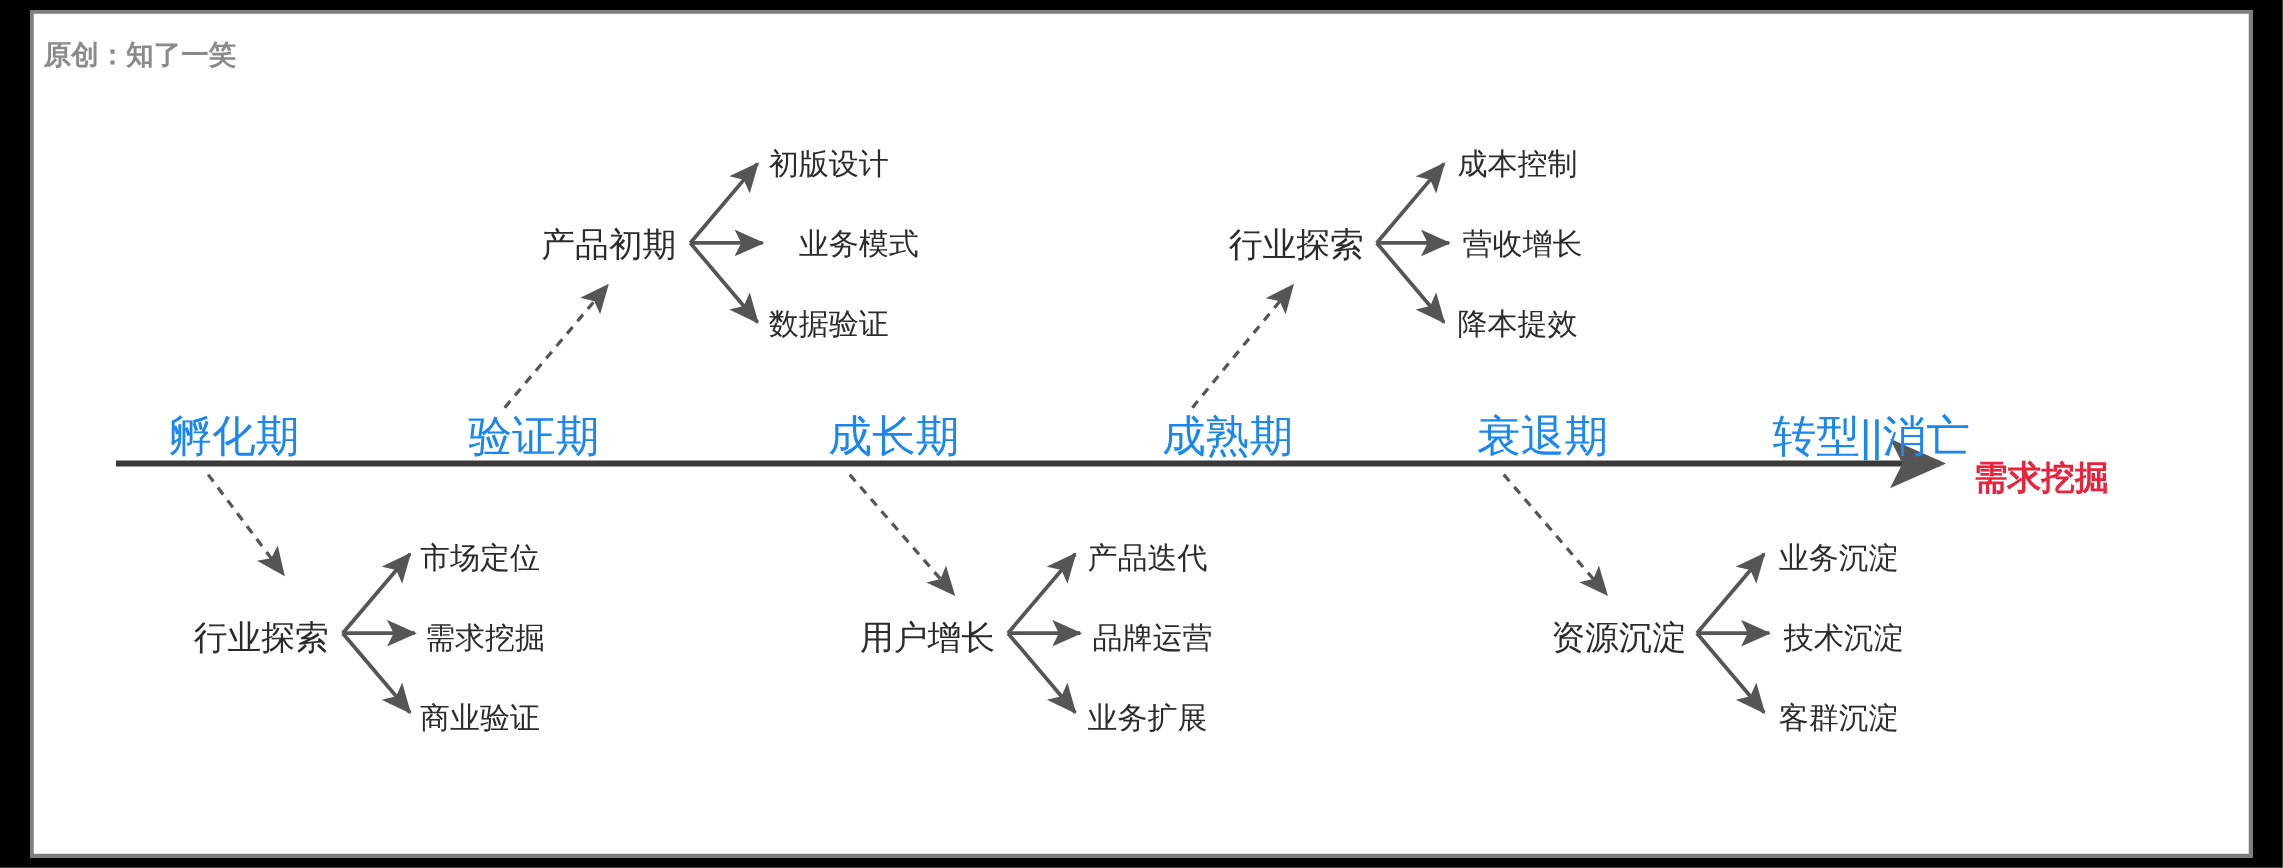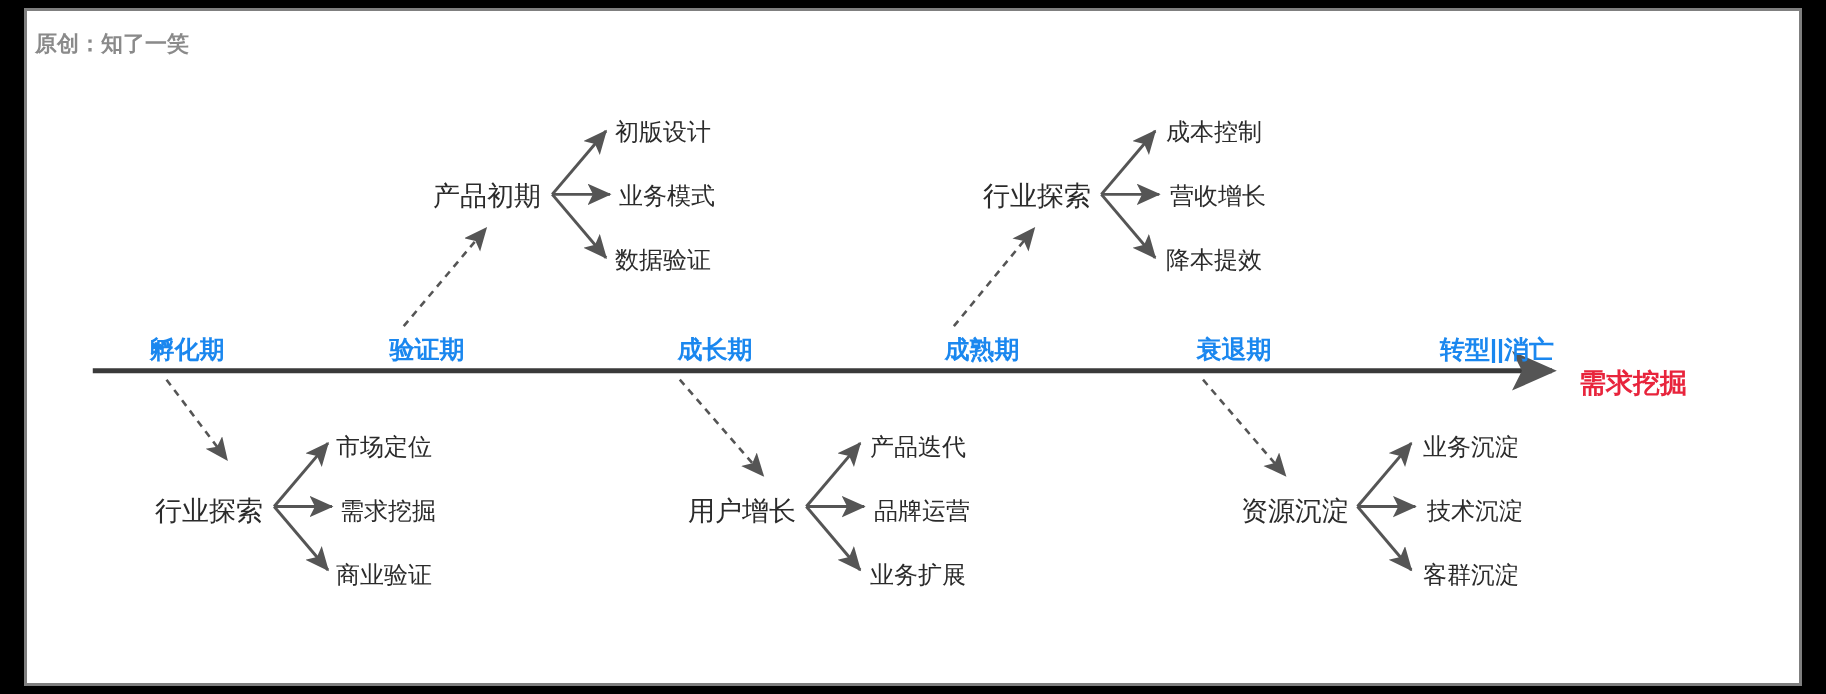--- a/index.html
+++ b/index.html
@@ -2,21 +2,21 @@
 <html><head>
 <meta charset="utf-8">
 <style>
   html,body{margin:0;padding:0;background:#000;}
   body{width:1826px;height:694px;font-family:"Liberation Sans","DejaVu Sans",sans-serif;}
   #canvas{position:absolute;left:24px;top:8px;width:1778px;height:678px;background:#ffffff;
           border:3px solid #7f7f7f;box-sizing:border-box;overflow:hidden;}
   #svg-layer{position:absolute;left:0;top:0;width:100%;height:100%;}
   .txt{position:absolute;white-space:nowrap;line-height:1;}
   .credit{color:#8a8a8a;font-size:22px;font-weight:bold;left:8px;top:22px;}
-  .phase{color:#1a87ef;font-size:25px;font-weight:bold;transform:translate(-50%,-50%);}
+  .phase{color:#1a87ef;font-size:35px;font-weight:normal;transform:translate(-50%,-50%);}
   .axis-end{color:#e8243c;font-size:27px;font-weight:bold;transform:translateY(-50%);}
   .node-main{color:#2b2b2b;font-size:27px;transform:translate(-50%,-50%);}
   .node-leaf{color:#2b2b2b;font-size:24px;transform:translateY(-50%);}
 </style>
 </head>
 <body>
 
 <div id="canvas">
 
   <div class="txt credit">原创：知了一笑</div>
@@ -78,21 +78,21 @@
   <div class="txt phase" style="left:400px;top:338px;">验证期</div>
   <div class="txt phase" style="left:688px;top:338px;">成长期</div>
   <div class="txt phase" style="left:955px;top:338px;">成熟期</div>
   <div class="txt phase" style="left:1207px;top:338px;">衰退期</div>
   <div class="txt phase" style="left:1470px;top:338px;">转型||消亡</div>
 
   <div class="txt axis-end" style="left:1552px;top:372px;">需求挖掘</div>
 
   <div class="txt node-main" style="left:460px;top:185px;">产品初期</div>
   <div class="txt node-leaf" style="left:588px;top:121px;">初版设计</div>
-  <div class="txt node-leaf" style="left:592px;top:185px;">业务模式</div>
+  <div class="txt node-leaf" style="left:612px;top:185px;">业务模式</div>
   <div class="txt node-leaf" style="left:588px;top:249px;">数据验证</div>
 
   <div class="txt node-main" style="left:1010px;top:185px;">行业探索</div>
   <div class="txt node-leaf" style="left:1139px;top:121px;">成本控制</div>
   <div class="txt node-leaf" style="left:1143px;top:185px;">营收增长</div>
   <div class="txt node-leaf" style="left:1139px;top:249px;">降本提效</div>
 
   <div class="txt node-main" style="left:182px;top:500px;">行业探索</div>
   <div class="txt node-leaf" style="left:309px;top:436px;">市场定位</div>
   <div class="txt node-leaf" style="left:313px;top:500px;">需求挖掘</div>

